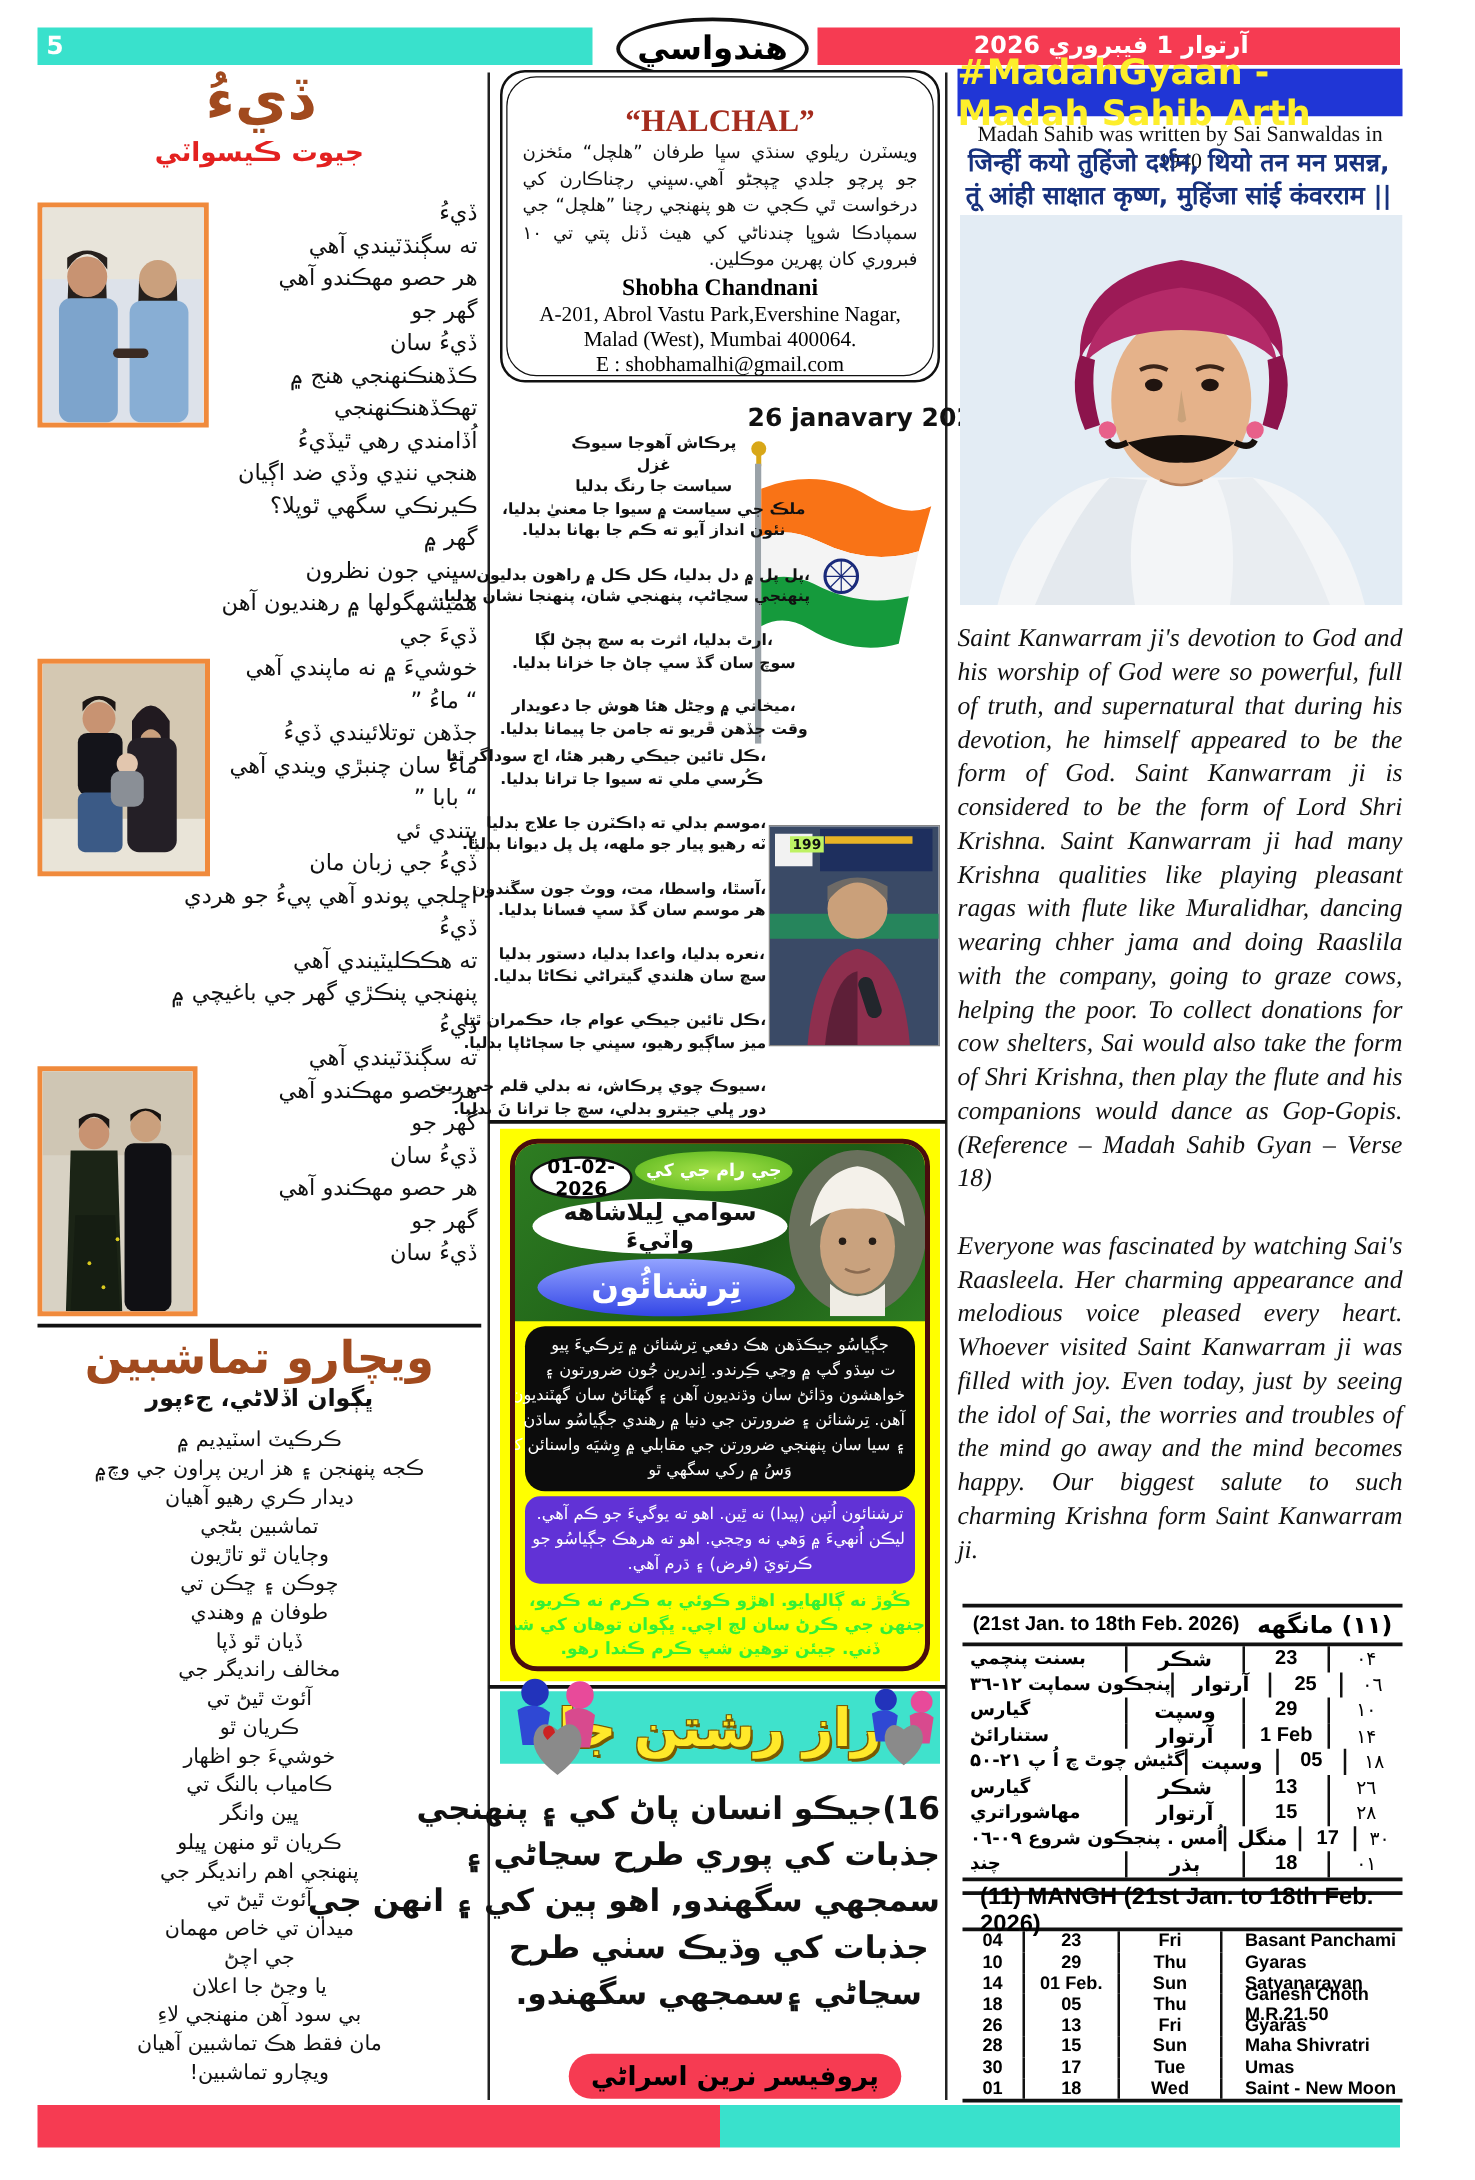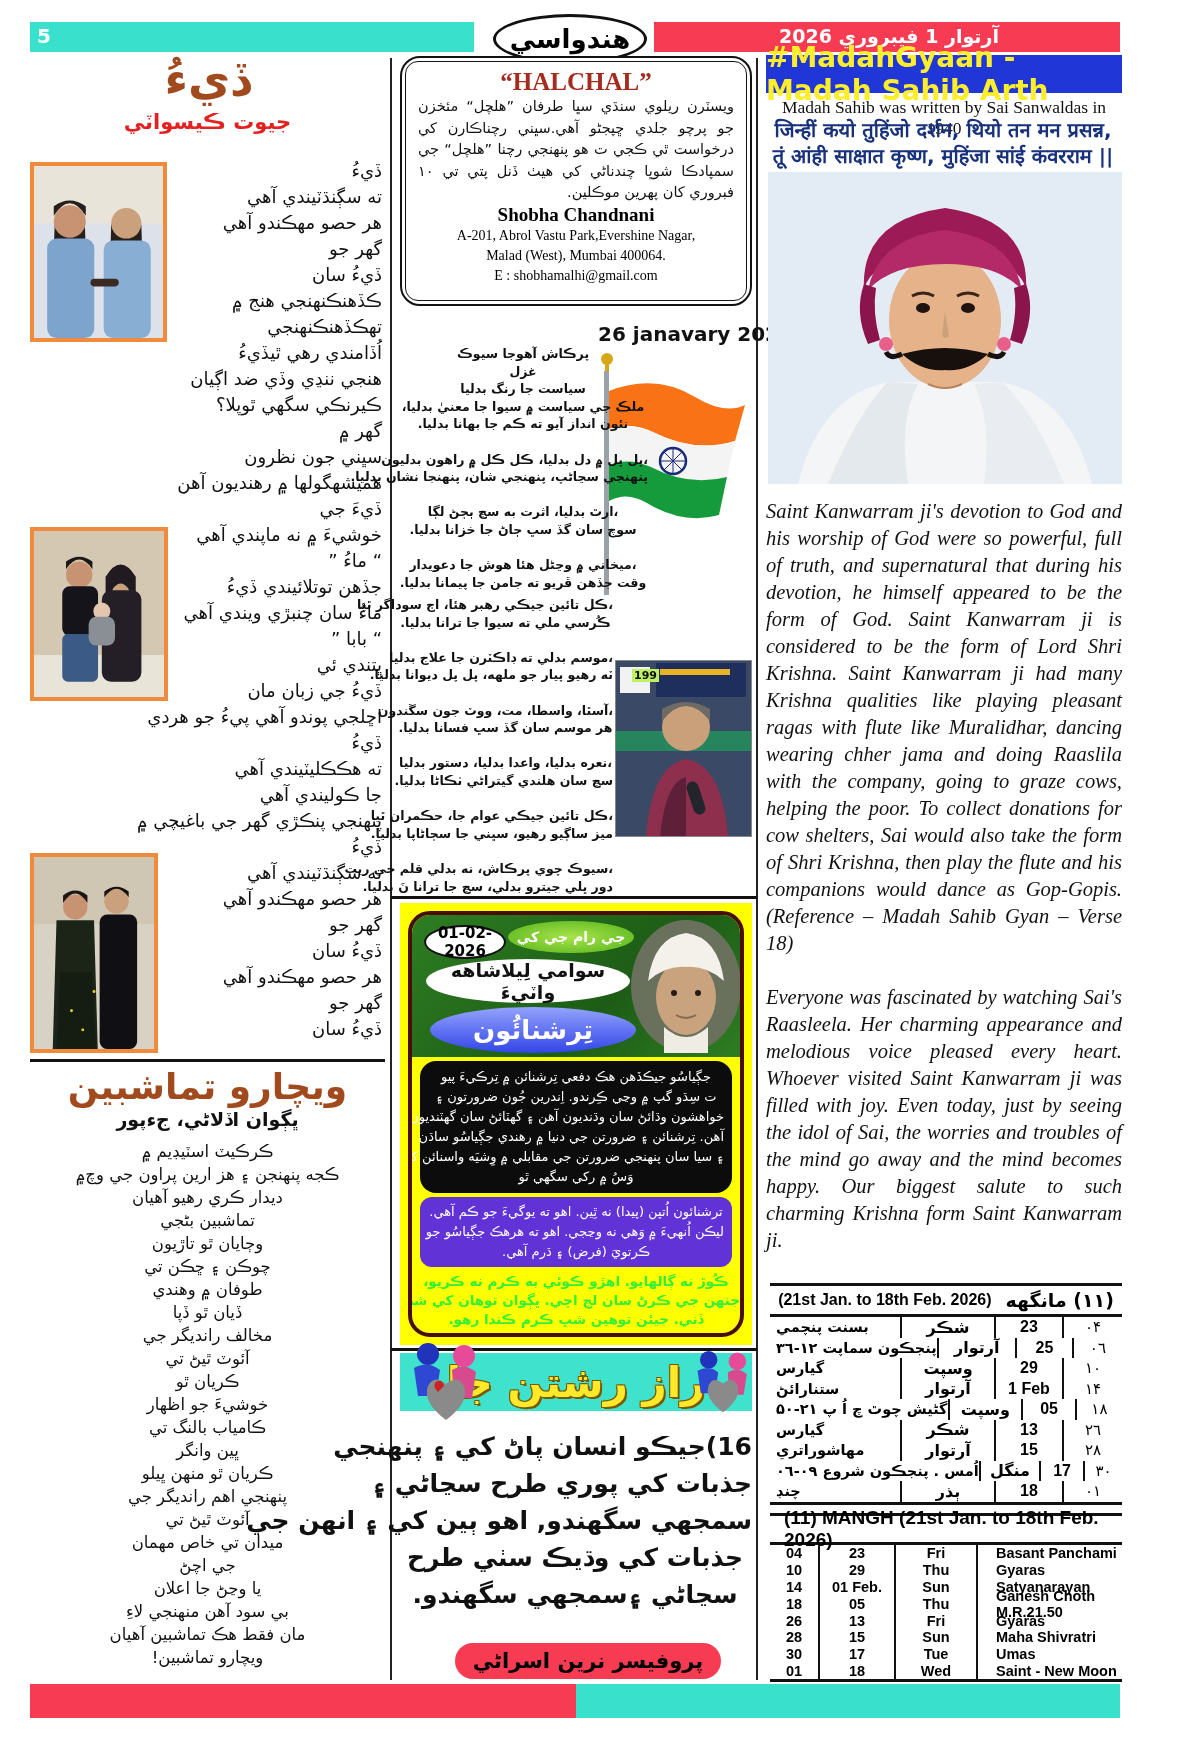--- a/index.html
+++ b/index.html
@@ -21,25 +21,25 @@
   .poem2-title{color:#a14a1e;font-weight:bold;font-size:36px;text-align:center;}
   .poem2-author{color:#111;font-weight:bold;font-size:19px;text-align:center;}
   .p2line{font-size:16.5px;line-height:23px;min-height:23px;text-align:center;color:#111;font-weight:500;}
 
   
   .vline{width:2px;background:#222;}
   .hline{height:2.5px;background:#111;}
 
   
   .hal-outer{border:2.5px solid #111;border-radius:20px;padding:3px;background:#fff;box-sizing:border-box;}
-  .hal-inner{border:1.5px solid #111;border-radius:13px;height:100%;box-sizing:border-box;padding:6px 12px 4px 12px;}
+  .hal-inner{border:1.5px solid #111;border-radius:24px;height:100%;box-sizing:border-box;padding:22px 12px 4px 12px;}
   .hal-title{color:#a42c1e;font-weight:bold;font-size:25px;text-align:center;font-family:"Liberation Serif",serif;}
   .hal-body{font-size:14.5px;line-height:21.5px;text-align:justify;color:#111;}
   .hal-name{font-family:"Liberation Serif",serif;font-weight:bold;font-size:19px;text-align:center;}
-  .hal-addr{font-family:"Liberation Serif",serif;font-size:14px;text-align:center;line-height:20px;}
+  .hal-addr{font-family:"Liberation Serif",serif;font-size:17px;text-align:center;line-height:20px;}
 
   
   .gtitle{font-weight:bold;font-size:20px;color:#111;}
   .gline{font-size:12.5px;line-height:17.6px;min-height:17.6px;font-weight:bold;text-align:center;color:#111;}
 
   
   .ad-yellow{background:#ffff00;box-sizing:border-box;}
   .ad-inner{border:4px solid #4a0d0d;border-radius:22px;overflow:hidden;box-sizing:border-box;background:#ffff00;}
   .ad-green{background:linear-gradient(135deg,#2e7d22,#1d5c16 60%,#2e7d22);position:relative;}
   .oval{border-radius:50%;display:flex;align-items:center;justify-content:center;text-align:center;}
@@ -115,21 +115,20 @@
     <div class="pline nowrap">خوشيءَ ۾ نه ماپندي آهي</div>
     <div class="pline nowrap">“ ماءُ ”</div>
     <div class="pline nowrap">جڏهن توتلائيندي ڏيءُ</div>
     <div class="pline nowrap">ماءُ سان چنبڙي ويندي آهي</div>
     <div class="pline nowrap">“ بابا ”</div>
     <div class="pline nowrap">ڀتندي ئي</div>
     <div class="pline nowrap">ڏيءُ جي زبان مان</div>
     <div class="pline nowrap">اڇلجي پوندو آهي پيءُ جو هردي</div>
     <div class="pline nowrap">ڏيءُ</div>
     <div class="pline nowrap">ته هڪڪليٽيندي آهي</div>
-    <div class="pline nowrap">جا ڪوليندي آهي</div>
     <div class="pline nowrap">پنهنجي پنڪڙي گهر جي باغيچي ۾</div>
     <div class="pline nowrap">ڏيءُ</div>
     <div class="pline nowrap">ته سڳنڌٽيندي آهي</div>
     <div class="pline nowrap">هر حصو مهڪندو آهي</div>
     <div class="pline nowrap">گهر جو</div>
     <div class="pline nowrap">ڏيءُ سان</div>
     <div class="pline nowrap">هر حصو مهڪندو آهي</div>
     <div class="pline nowrap">گهر جو</div>
     <div class="pline nowrap">ڏيءُ سان</div>
   </div>

